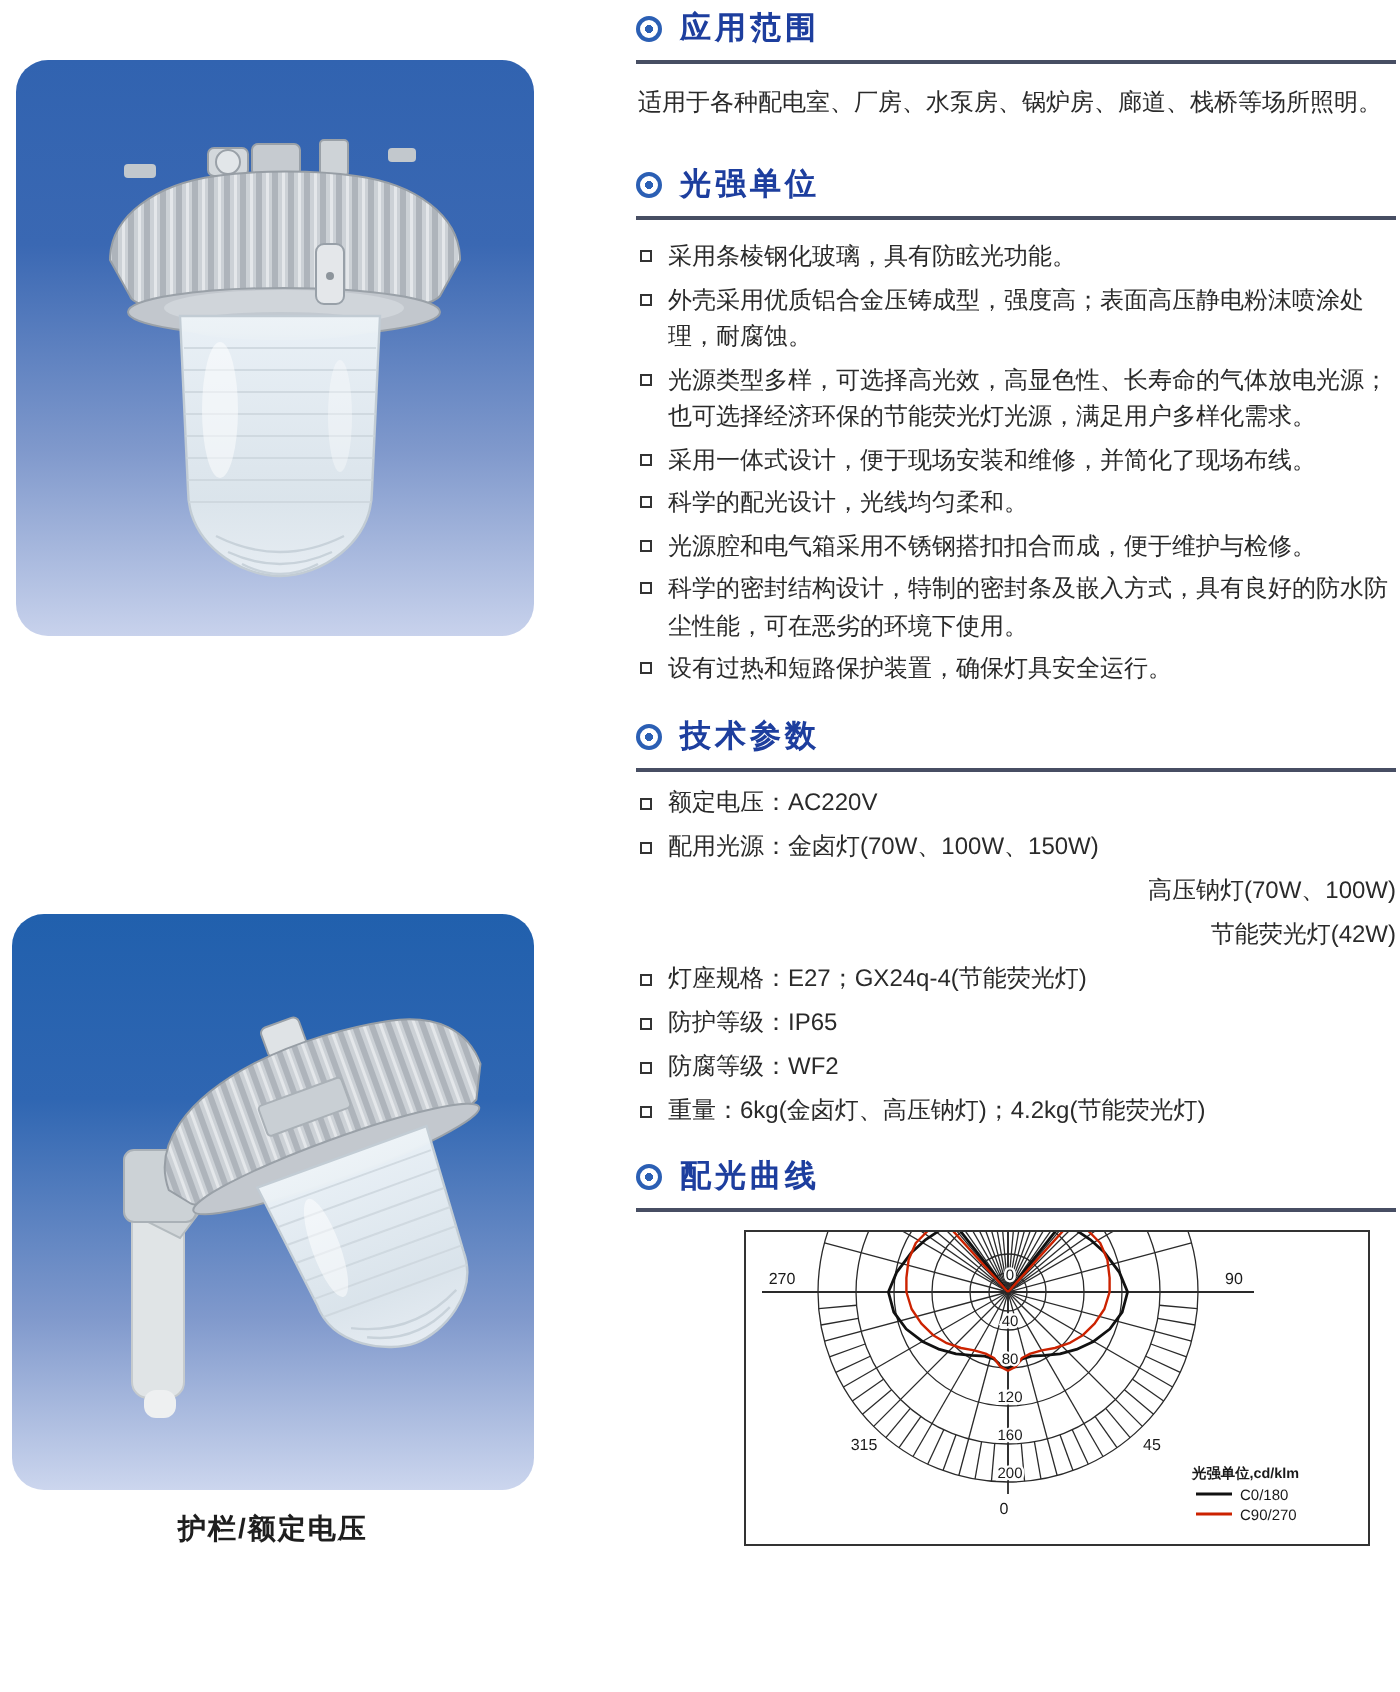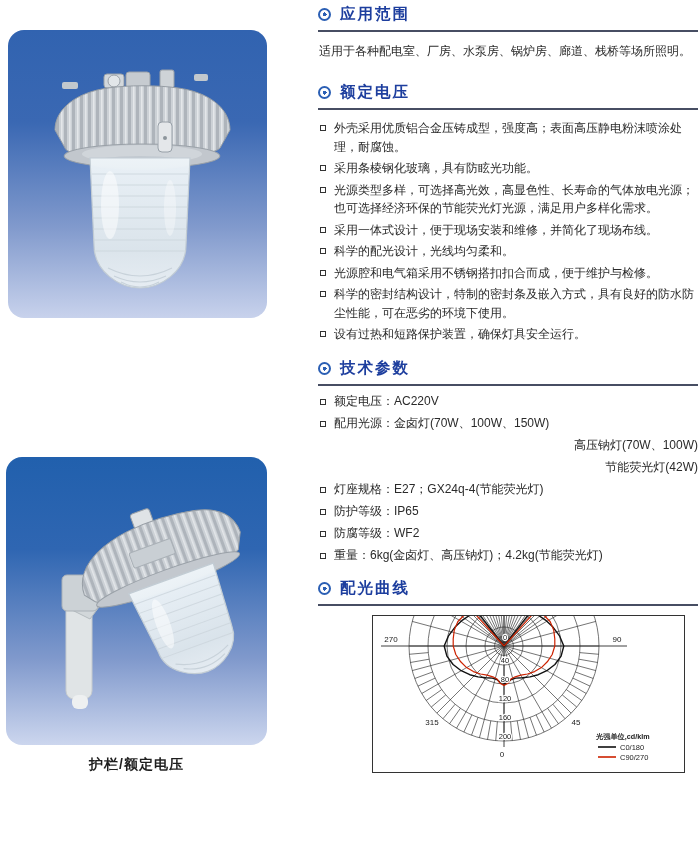--- a/index.html
+++ b/index.html
@@ -127,26 +127,26 @@
       <span class="ring-icon"></span>
       <span class="sec-title">应用范围</span>
     </div>
     <div class="rule"></div>
     <p class="para">适用于各种配电室、厂房、水泵房、锅炉房、廊道、栈桥等场所照明。</p>
   </section>
 
   <section class="sec" style="margin-top:22px;">
     <div class="sec-head">
       <span class="ring-icon"></span>
-      <span class="sec-title">额定电压</span>
+      <span class="sec-title">光强单位</span>
     </div>
     <div class="rule"></div>
     <ul class="features" id="features-list">
+        <li><span class="sq"></span>采用条棱钢化玻璃，具有防眩光功能。</li>
         <li><span class="sq"></span>外壳采用优质铝合金压铸成型，强度高；表面高压静电粉沫喷涂处理，耐腐蚀。</li>
-        <li><span class="sq"></span>采用条棱钢化玻璃，具有防眩光功能。</li>
         <li><span class="sq"></span>光源类型多样，可选择高光效，高显色性、长寿命的气体放电光源；也可选择经济环保的节能荧光灯光源，满足用户多样化需求。</li>
         <li><span class="sq"></span>采用一体式设计，便于现场安装和维修，并简化了现场布线。</li>
         <li><span class="sq"></span>科学的配光设计，光线均匀柔和。</li>
         <li><span class="sq"></span>光源腔和电气箱采用不锈钢搭扣扣合而成，便于维护与检修。</li>
         <li><span class="sq"></span>科学的密封结构设计，特制的密封条及嵌入方式，具有良好的防水防尘性能，可在恶劣的环境下使用。</li>
         <li><span class="sq"></span>设有过热和短路保护装置，确保灯具安全运行。</li>
       </ul>
   </section>
 
   <section class="sec" style="margin-top:14px;">

